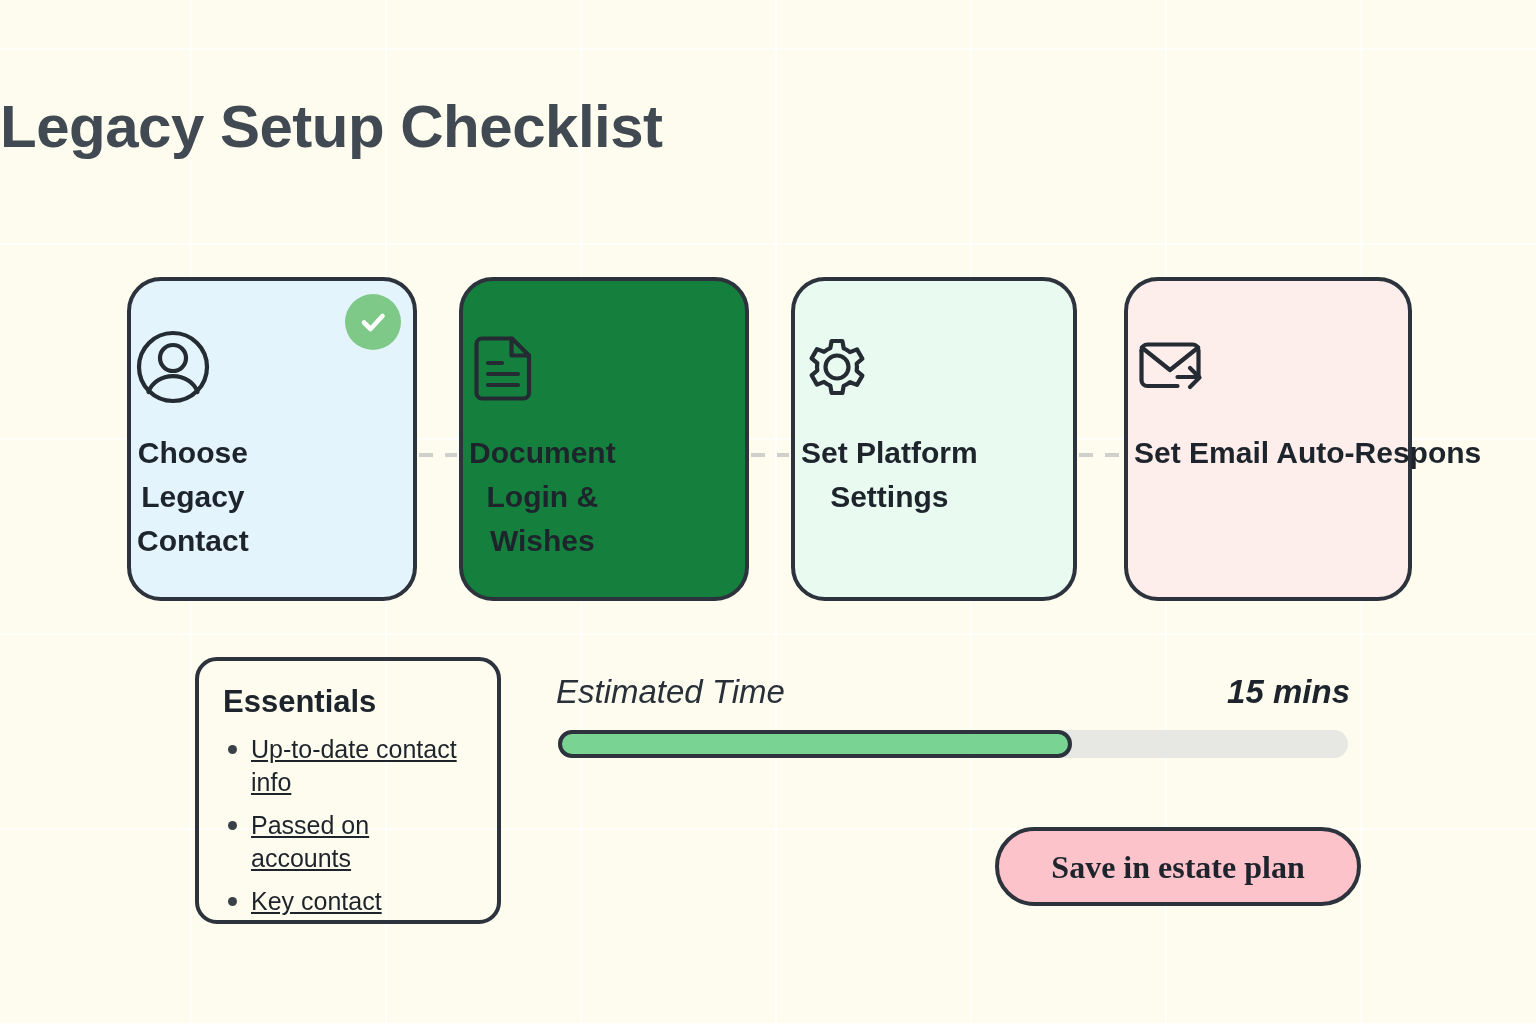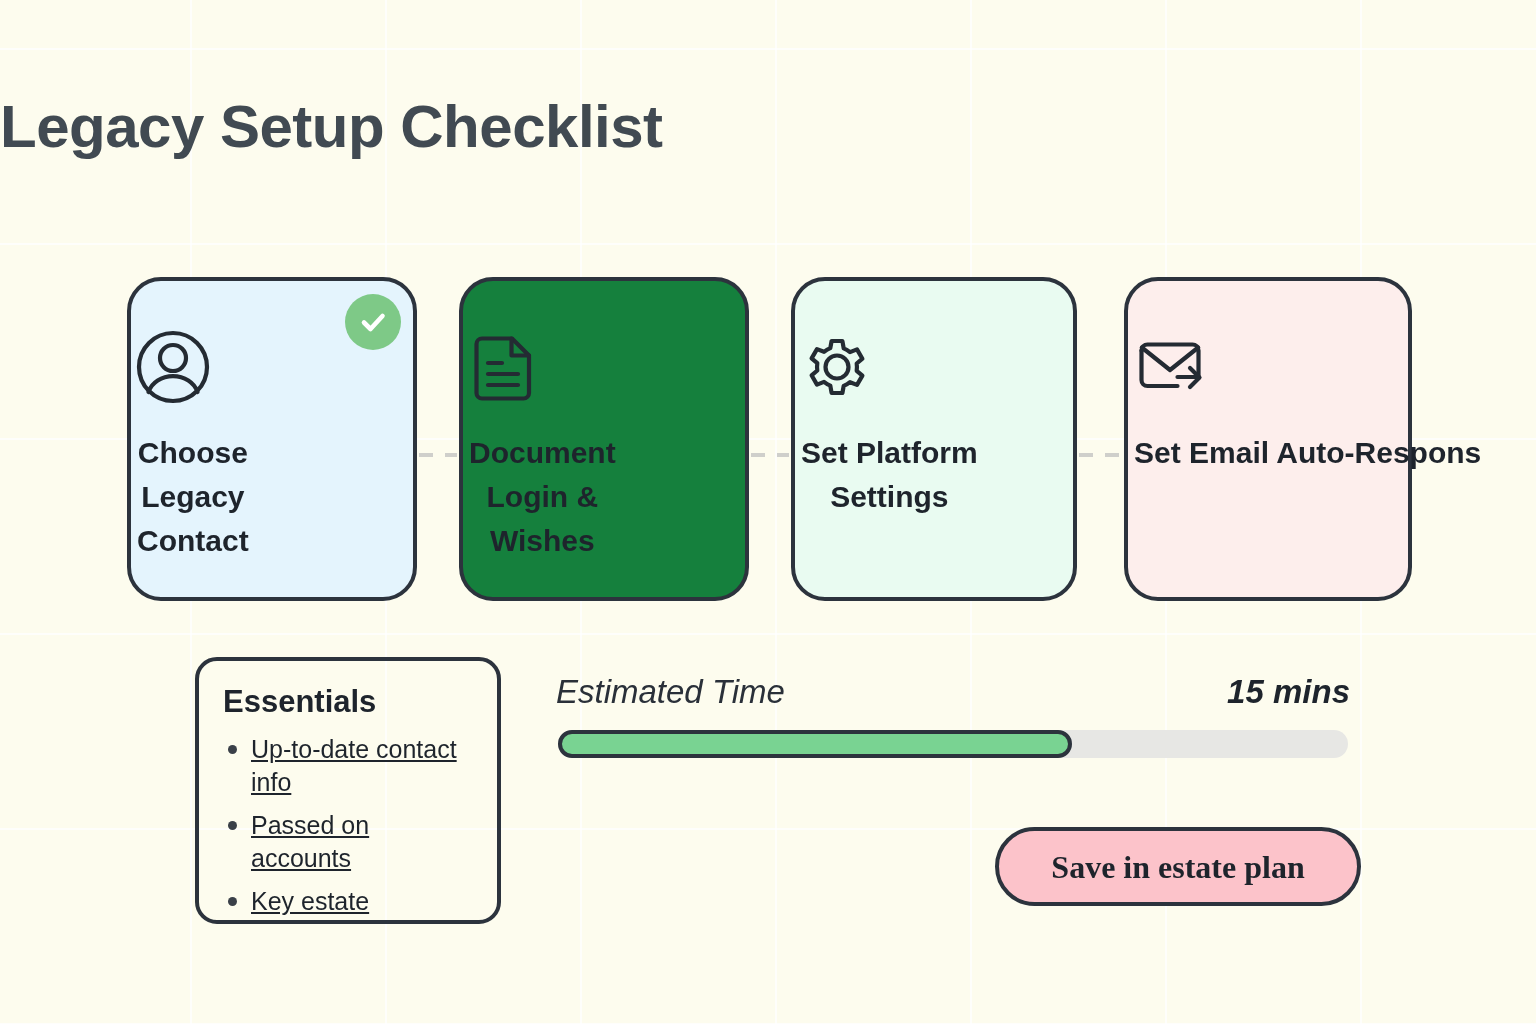--- a/index.html
+++ b/index.html
@@ -295,21 +295,21 @@
   <div class="connector k0"></div>
   <div class="connector k1"></div>
   <div class="connector k2"></div>
 </div>
 
 <div class="essentials">
   <div class="essentials-title">Essentials</div>
   <ul class="essentials-list">
     <li>Up-to-date contact info</li>
     <li>Passed on accounts</li>
-    <li>Key estate</li>
+    <li>Key contact</li>
   </ul>
 </div>
 
 <div class="time-row">
   <span class="time-label">Estimated Time</span>
   <span class="time-value">15 mins</span>
 </div>
 <div class="progress-track" style="background: rgb(231, 231, 228);">
   <div class="progress-fill" id="progress-fill" style="width: 65%; background: rgb(121, 211, 146);"></div>
 </div>

